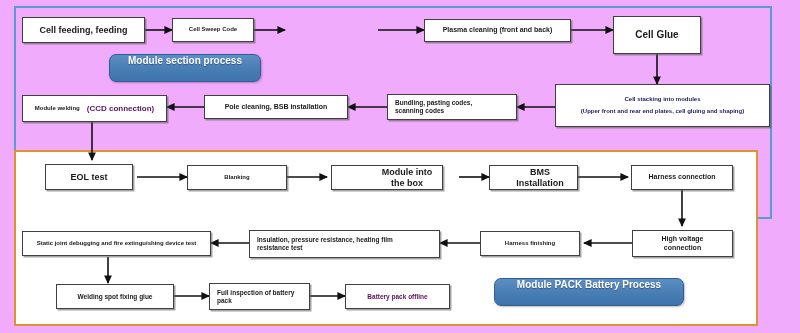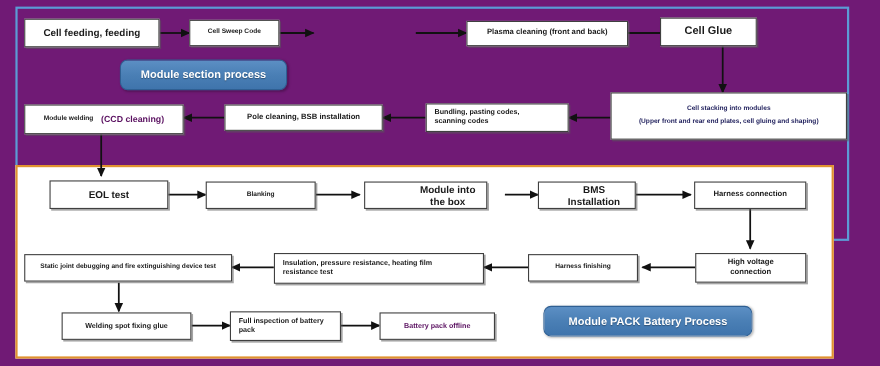--- a/index.html
+++ b/index.html
@@ -4,21 +4,21 @@
 <style>
   html,body{margin:0;padding:0;background:#ffffff;}
   body{
     font-family:"Liberation Sans", sans-serif;
     -webkit-font-smoothing:antialiased;
   }
   #canvas{
     position:relative;
     width:800px;
     height:333px;
-    background:#701a75;
+    background:#f0abfc;
     overflow:hidden;
   }
 
   
   .frame{
     position:absolute;
     background:transparent;
     box-sizing:border-box;
   }
   #frame-module{
@@ -65,21 +65,21 @@
   
   .pill{
     position:absolute;
     box-sizing:border-box;
     background:linear-gradient(180deg,#5C8FC4 0%,#4A7FB5 50%,#3F74AC 100%);
     border:1px solid #2F5F92;
     border-radius:7px;
     color:#ffffff;
     font-weight:bold;
     display:flex;
-    align-items:center;
+    align-items:flex-start;
     justify-content:center;
     text-shadow:0 1px 1px rgba(0,0,0,.35);
     z-index:6;
     box-shadow:1px 1px 2px rgba(0,0,0,.25);
   }
 
   
   .conn{position:absolute;z-index:4;}
   .conn svg{display:block;overflow:visible;}
 </style>
@@ -138,21 +138,21 @@
 
   <div class="box t6" style="left:172px;top:18px;width:82px;height:24px;">
     <span class="ln">Cell Sweep Code</span>
   </div>
 
 
   <div class="box t7" style="left:424px;top:19px;width:147px;height:23px;">
     <span class="ln">Plasma cleaning (front and back)</span>
   </div>
 
-  <div class="box t10" style="left:600px;top:16px;width:88px;height:26px;text-align:right;">
+  <div class="box t10" style="left:613px;top:16px;width:88px;height:38px;text-align:right;">
     <span class="ln">Cell Glue</span>
   </div>
 
   <div class="pill t10" style="left:109px;top:54px;width:152px;height:28px;">
     <span class="ln">Module section process</span>
   </div>
 
   <div class="box stack t6" style="left:555px;top:84px;width:215px;height:43px;">
     <span class="ln navy">Cell stacking into modules</span>
     <span class="ln navy">(Upper front and rear end plates, cell gluing and shaping)</span>
@@ -162,24 +162,24 @@
     <span class="ln">Bundling, pasting codes,</span>
     <span class="ln">scanning codes</span>
   </div>
 
   <div class="box t7" style="left:204px;top:95px;width:144px;height:24px;">
     <span class="ln">Pole cleaning, BSB installation</span>
   </div>
 
   <div class="box" style="left:22px;top:95px;width:145px;height:27px;gap:7px;">
     <span class="ln t6">Module welding</span>
-    <span class="ln t8 purple">(CCD cleaning)</span>
-  </div>
-
-  <div class="box t9" style="left:45px;top:164px;width:108px;height:26px;">
+    <span class="ln t8 purple">(CCD connection)</span>
+  </div>
+
+  <div class="box t9" style="left:45px;top:164px;width:88px;height:26px;">
     <span class="ln">EOL test</span>
   </div>
 
   <div class="box t6" style="left:187px;top:165px;width:100px;height:25px;">
     <span class="ln">Blanking</span>
   </div>
 
   <div class="box t9" style="left:331px;top:165px;width:112px;height:25px;padding-left:44px;">
     <span class="ln">Module into the box</span>
   </div>

